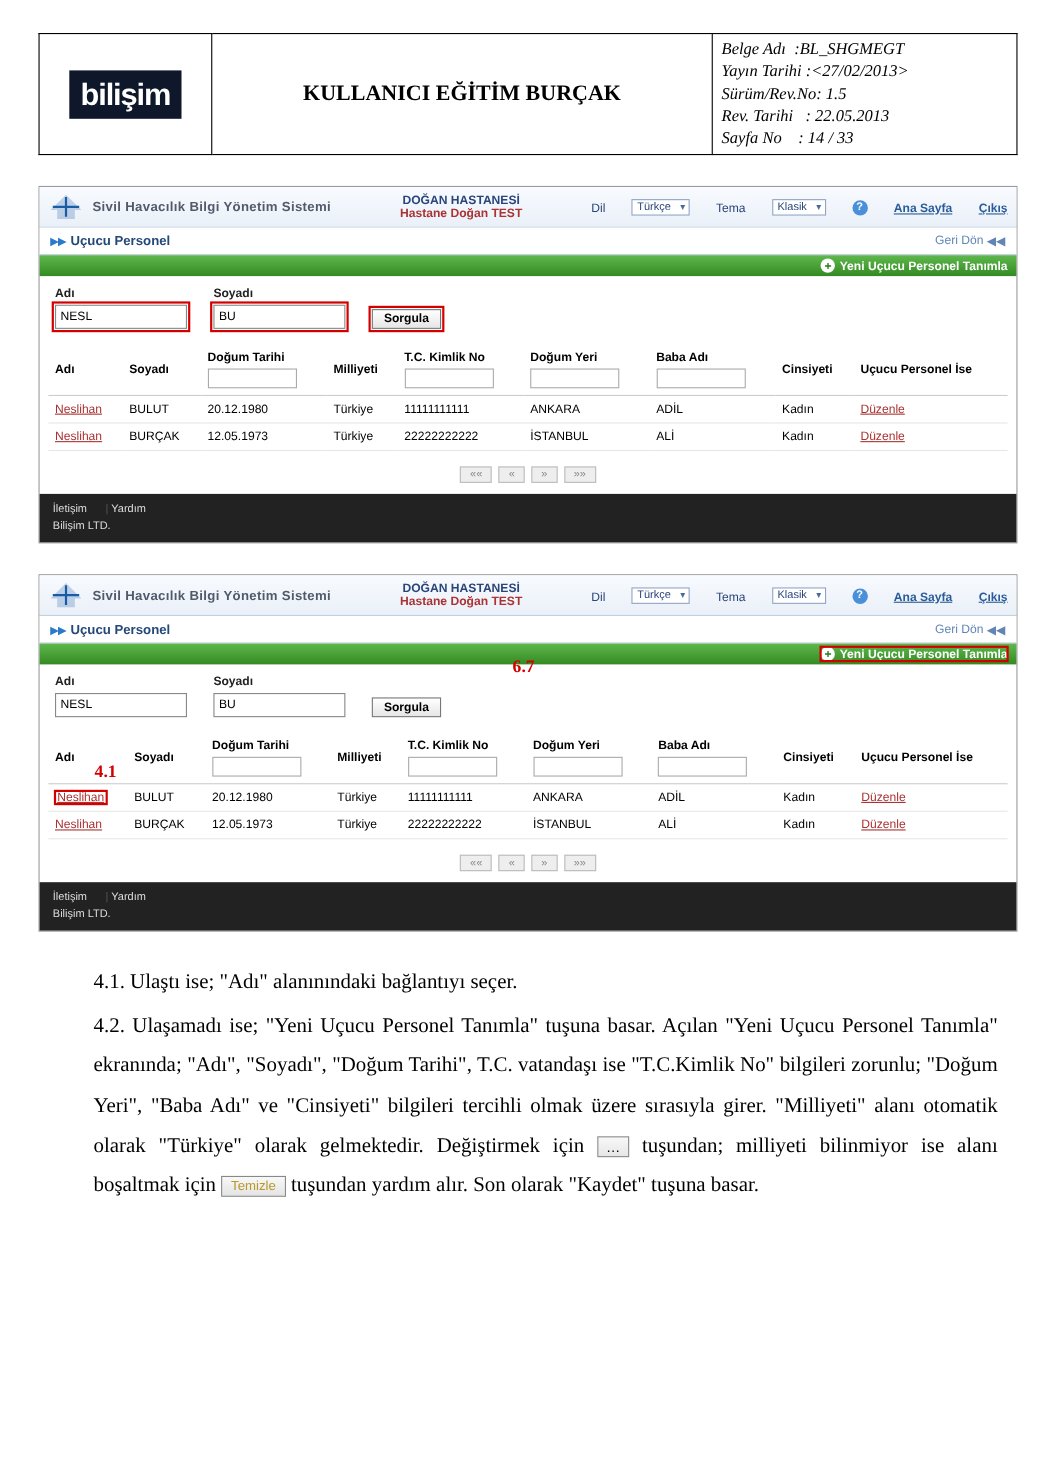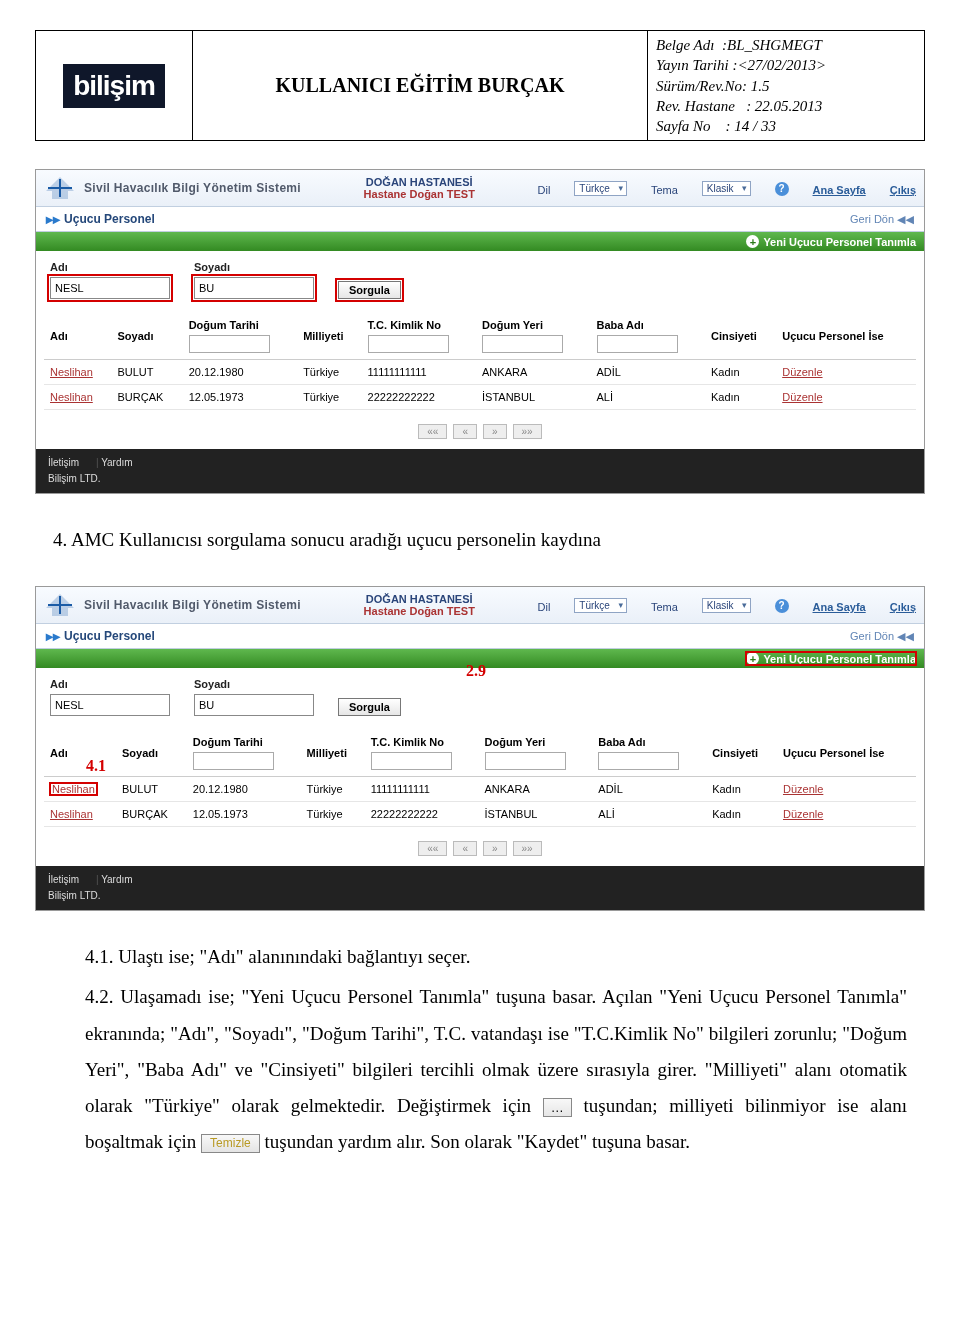--- a/index.html
+++ b/index.html
@@ -73,21 +73,21 @@
     <tbody>
         <tr>
       <td class="logo-cell">
         <span class="logo-box">bilişim</span>
       </td>
       <td class="title-cell">KULLANICI EĞİTİM BURÇAK</td>
       <td class="meta-cell">
         <div><span>Belge Adı</span>&nbsp;&nbsp;<span>:BL_SHGMEGT</span></div>
         <div><span>Yayın Tarihi</span> <span>:&lt;27/02/2013&gt;</span></div>
         <div><span>Sürüm/Rev.No:</span> <span>1.5</span></div>
-        <div><span>Rev. Hastane</span>&nbsp;&nbsp;&nbsp;<span>: 22.05.2013</span></div>
+        <div><span>Rev. Tarihi</span>&nbsp;&nbsp;&nbsp;<span>: 22.05.2013</span></div>
         <div><span>Sayfa No</span>&nbsp;&nbsp;&nbsp;&nbsp;<span>: 14  /  33</span></div>
       </td>
     </tr>
   </tbody>
     </table>
 
   <div class="screenshot">
     <div class="ss-top">
       <div class="ss-top-left">
         <span class="ss-logo">
@@ -188,23 +188,20 @@
     <div class="ss-footer">
       <div>
         <a>İletişim</a>
         <span style="color:#555">|</span>
         <a>Yardım</a>
       </div>
       <div>Bilişim LTD.</div>
     </div>
   </div>
 
-  <div class="body-text">
-    <div class="indent">4. AMC Kullanıcısı sorgulama sonucu aradığı uçucu personelin kaydına</div>
-  </div>
 
   <div class="screenshot rel">
     <div class="ss-top">
       <div class="ss-top-left">
         <span class="ss-logo">
           <svg width="32" height="26" viewBox="0 0 32 26">
               <path d="M16 2 L30 16 L24 16 L24 24 L8 24 L8 16 L2 16 Z" fill="#1a5ba6" opacity="0.25"></path>
               <path d="M4 13 L28 13" stroke="#1a5ba6" stroke-width="2"></path>
               <path d="M16 4 L16 22" stroke="#1a5ba6" stroke-width="2"></path>
             </svg>
@@ -244,21 +241,21 @@
     <div class="search-row rel">
       <div class="search-field">
         <label>Adı</label>
         <input value="NESL" style="">
       </div>
       <div class="search-field">
         <label>Soyadı</label>
         <input value="BU" style="">
       </div>
       <button class="sorgula-btn">Sorgula</button>
-      <span class="ann-42" style="left:430px; top:-6px;">2.9</span>
+      <span class="ann-42" style="left:430px; top:-6px;">6.7</span>
     </div>
     <table class="results rel">
       <thead>
         <tr>
           <th>Adı</th>
           <th>Soyadı</th>
           <th><span>Doğum Tarihi</span><input class="filter-input" style=""></th>
           <th>Milliyeti</th>
           <th><span>T.C. Kimlik No</span><input class="filter-input" style=""></th>
           <th><span>Doğum Yeri</span><input class="filter-input" style=""></th>

